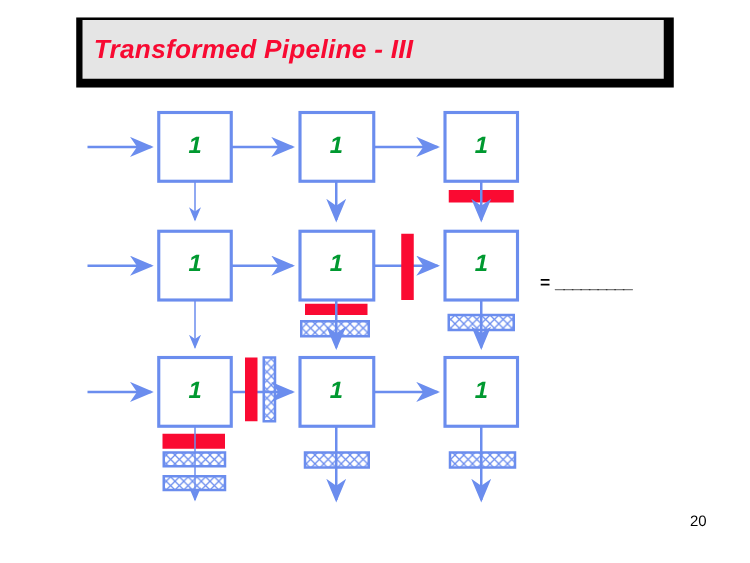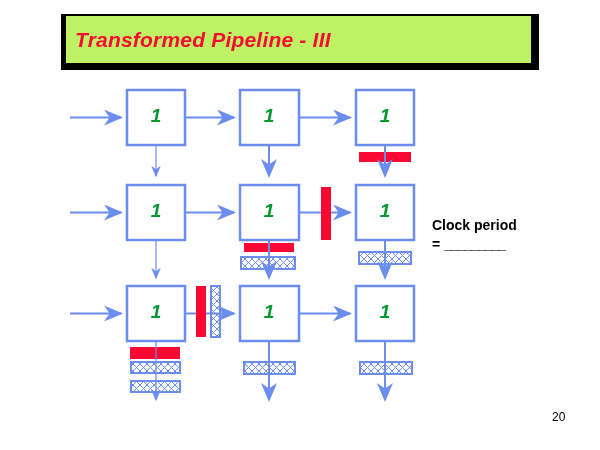--- a/index.html
+++ b/index.html
@@ -3,21 +3,21 @@
 <meta charset="utf-8">
 <style>
   html,body{margin:0;padding:0;}
   body{
     width:600px;height:450px;position:relative;background:#ffffff;
     font-family:"Liberation Sans","DejaVu Sans",sans-serif;overflow:hidden;
   }
   
   .title-box{
     position:absolute;left:61px;top:14px;width:465px;height:47px;
-    background:#bef264;border-style:solid;border-color:#000;
+    background:#e5e5e5;border-style:solid;border-color:#000;
     border-width:2px 8px 7px 5px;
     display:flex;align-items:center;
   }
   .title-text{
     color:var(--title-red);font-size:21px;font-weight:bold;font-style:italic;
     padding-left:9px;white-space:nowrap;letter-spacing:.2px;
   }
   
   svg{position:absolute;left:0;top:0;}
   .pe-box{fill:#ffffff;stroke:var(--box-blue);stroke-width:2.5;}
@@ -111,17 +111,16 @@
   <text class="digit" x="385" y="122">1</text>
   <text class="digit" x="156" y="217">1</text>
   <text class="digit" x="269" y="217">1</text>
   <text class="digit" x="385" y="217">1</text>
   <text class="digit" x="156" y="318">1</text>
   <text class="digit" x="269" y="318">1</text>
   <text class="digit" x="385" y="318">1</text>
 </svg>
 
 <div class="clock-note">
-  <div>Clock period</div>
   <div><span>=</span> <span class="blank">_________</span></div>
 </div>
 
 <div class="page-num">20</div>
 
 </body></html>

